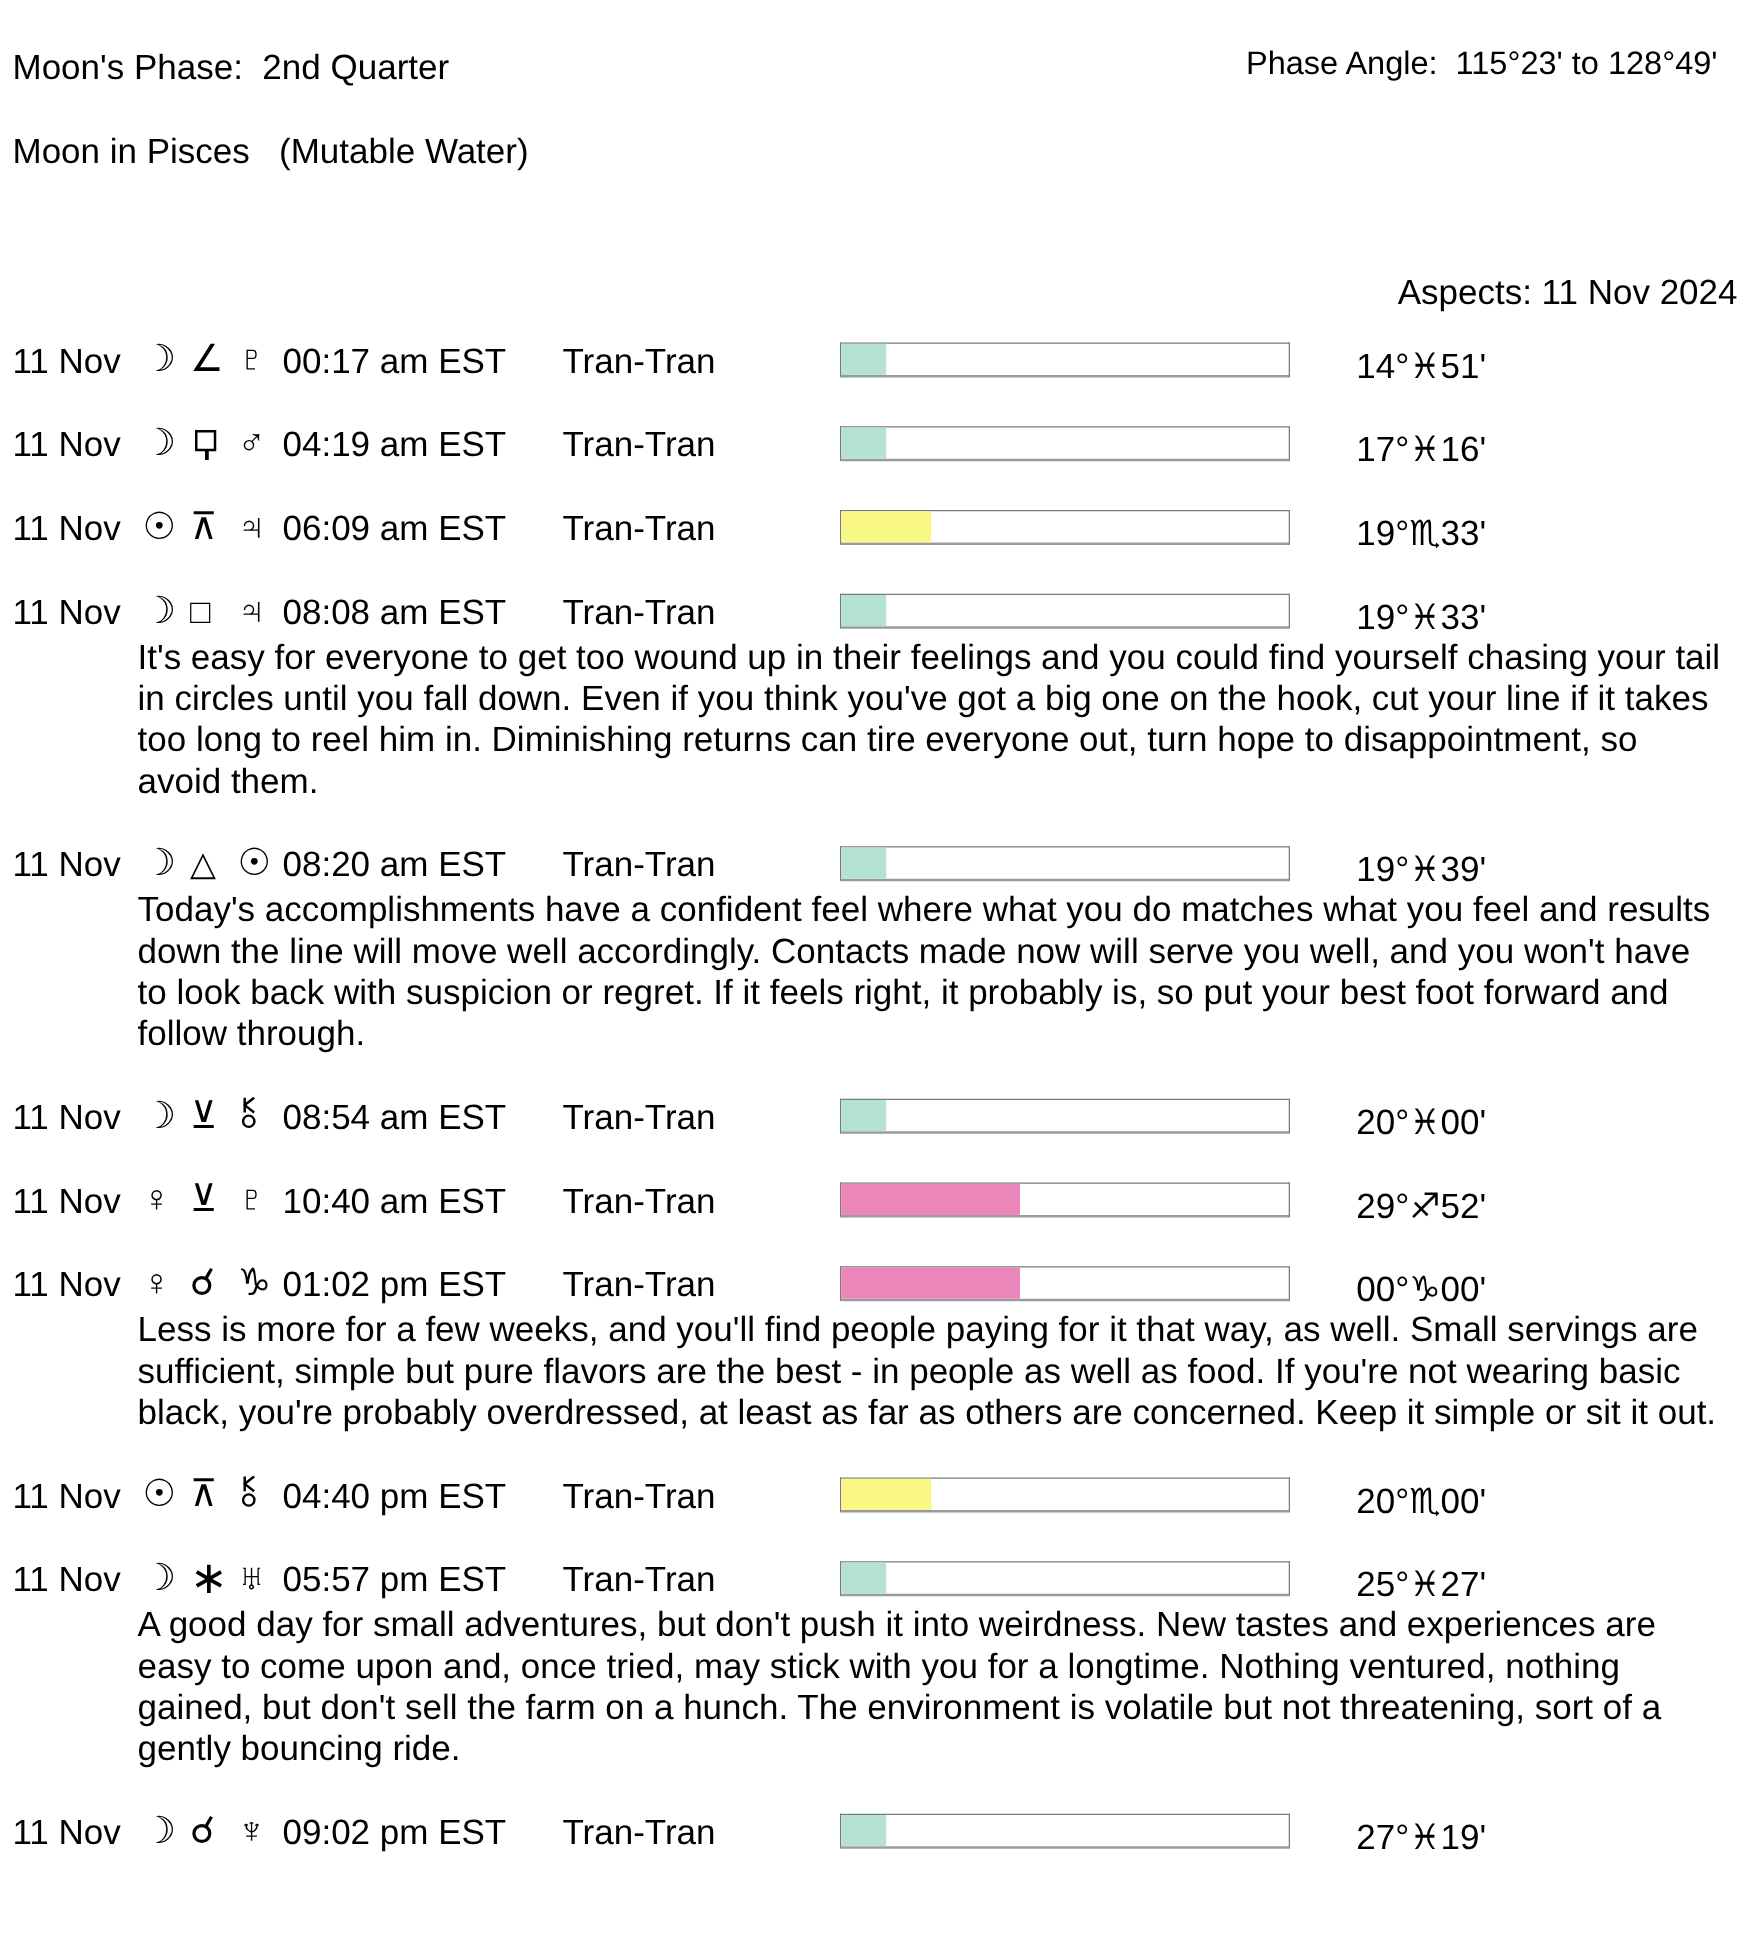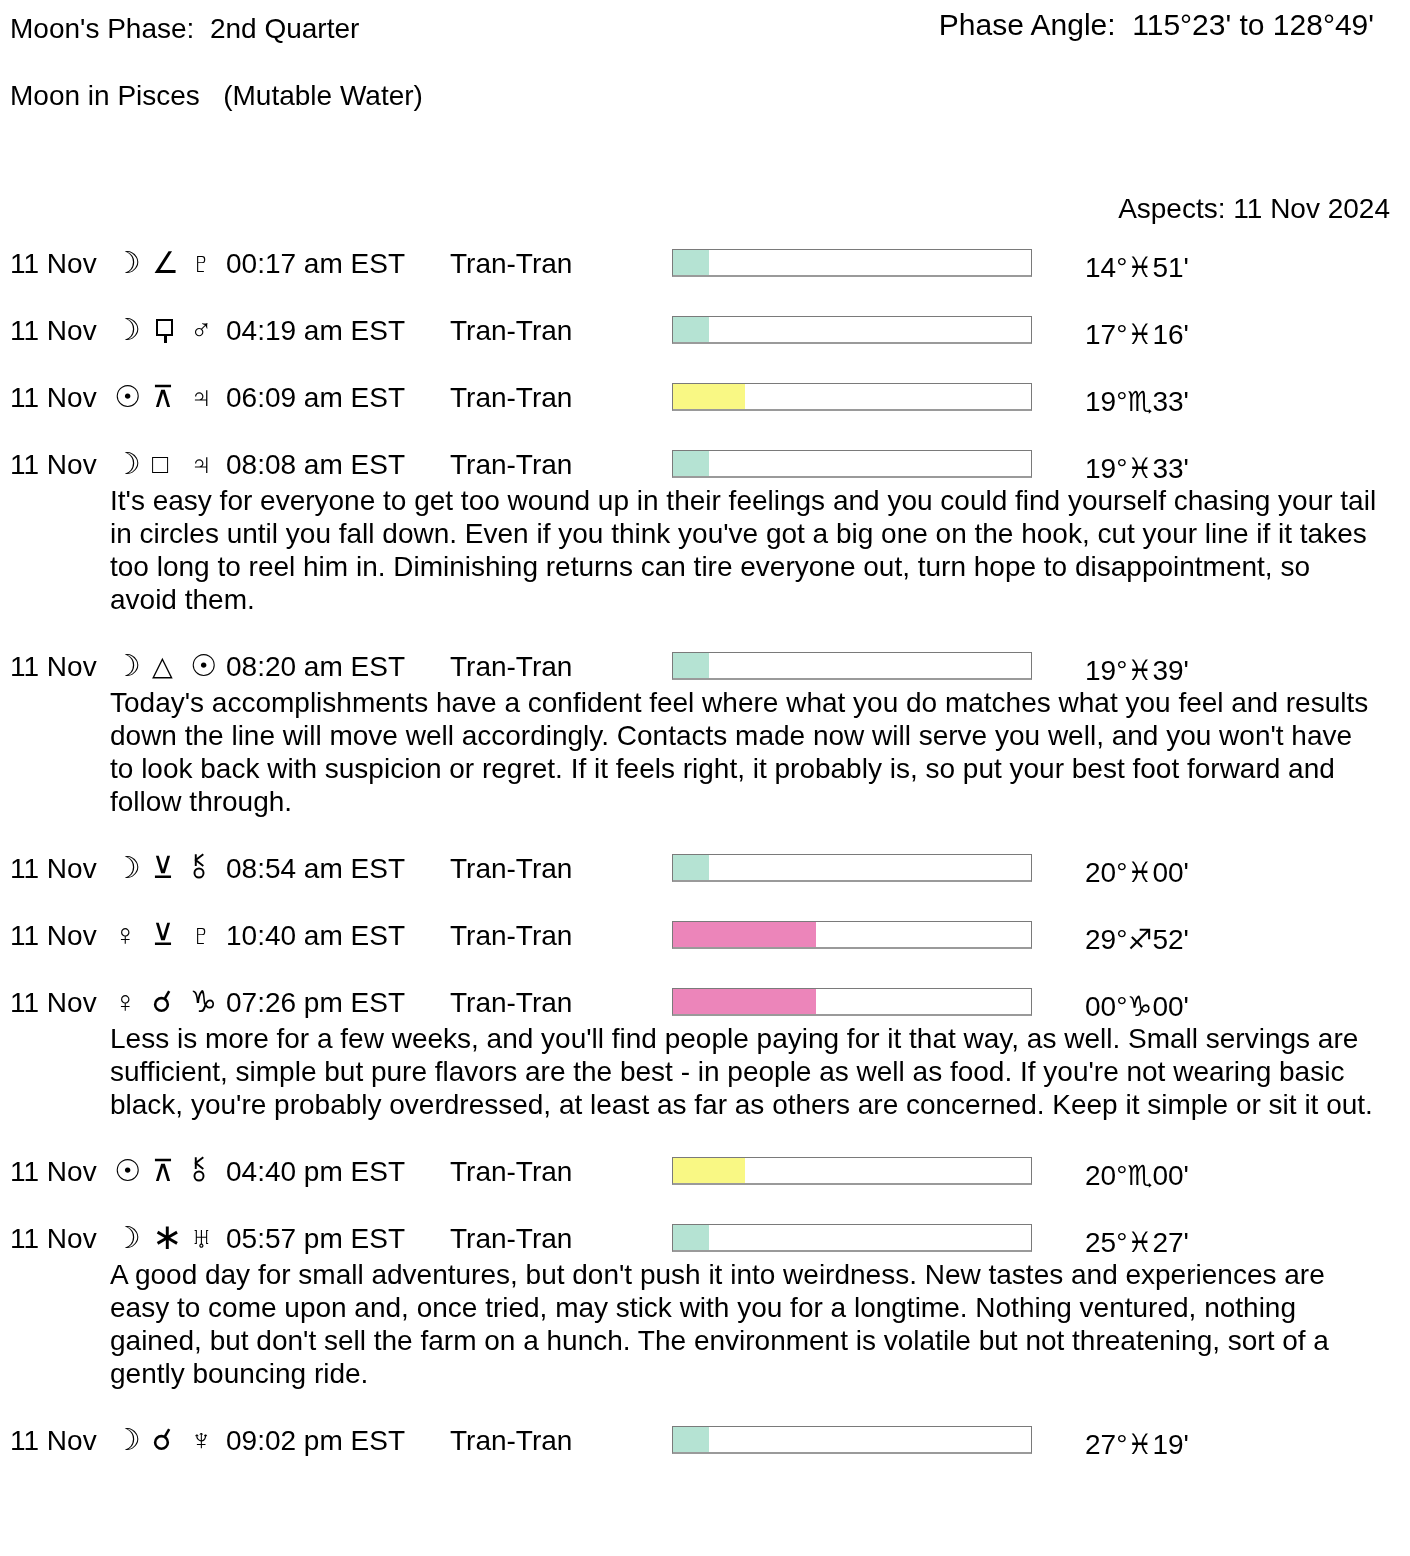--- a/index.html
+++ b/index.html
@@ -1,24 +1,24 @@
 <!DOCTYPE html>
 <html><head>
 <meta charset="utf-8">
 <style>
   html,body{margin:0;padding:0;background:#fff;}
   body{
     width:1410px;height:1556px;
     font-family:"Liberation Sans","DejaVu Sans",sans-serif;
     font-size:28px;color:#000;overflow:hidden;
   }
-  .page{position:relative;padding:12px 0 0 10px;width:1400px;}
+  .page{position:relative;padding:12px 0 0 10px;width:1400px;margin-top:25px;}
   .pre{white-space:pre-wrap;}
   .hdr-line{margin:0 0 34px 0;line-height:33px;}
-  .phase-angle{position:absolute;top:10px;right:36px;font-size:30px;line-height:30px;}
+  .phase-angle{position:absolute;top:10px;right:36px;font-size:26px;line-height:30px;}
   .heading{margin:80px 0 0 0;width:1380px;text-align:right;line-height:33px;}
   #aspect-list{margin:0;padding-top:22px;}
   .aspect-row{position:relative;height:33px;margin-top:34px;}
   .aspect-row:first-child{margin-top:0;}
   .c-date{position:absolute;left:0;top:0;line-height:33px;}
   .c-glyphs{position:absolute;left:104px;top:-2px;white-space:nowrap;}
   .glyph{display:inline-block;width:38px;font-size:30px;line-height:36px;vertical-align:top;}
   .g-sextile{font-size:36px;line-height:33px;}
   .g-square{font-size:27px;}
   .g-trine{font-size:27px;}
@@ -118,21 +118,21 @@
         <span class="c-time">10:40 am EST</span>
         <span class="c-type">Tran-Tran</span>
         <span class="bar">
           <span class="bar-fill" style="width: 40%; background: rgb(236, 133, 186);"></span>
         </span>
         <span class="c-degree">29°<span class="">♐</span>52'</span>
       </div>
       <div class="aspect-row">
         <span class="c-date">11 Nov</span>
         <span class="c-glyphs"><span class="glyph g-venus">♀</span><span class="glyph g-conjunction">☌</span><span class="glyph g-capricorn">♑</span></span>
-        <span class="c-time">07:26 pm EST</span>
+        <span class="c-time">01:02 pm EST</span>
         <span class="c-type">Tran-Tran</span>
         <span class="bar">
           <span class="bar-fill" style="width: 40%; background: rgb(236, 133, 186);"></span>
         </span>
         <span class="c-degree">00°<span class="">♑</span>00'</span>
       </div>
       <div class="note">Less is more for a few weeks, and you'll find people paying for it that way, as well. Small servings are sufficient, simple but pure flavors are the best - in people as well as food. If you're not wearing basic black, you're probably overdressed, at least as far as others are concerned. Keep it simple or sit it out.</div>
       <div class="aspect-row">
         <span class="c-date">11 Nov</span>
         <span class="c-glyphs"><span class="glyph g-sun">☉</span><span class="glyph g-quincunx">⊼</span><span class="glyph g-chiron"><svg class="chiron-svg" viewBox="0 0 16 26">

